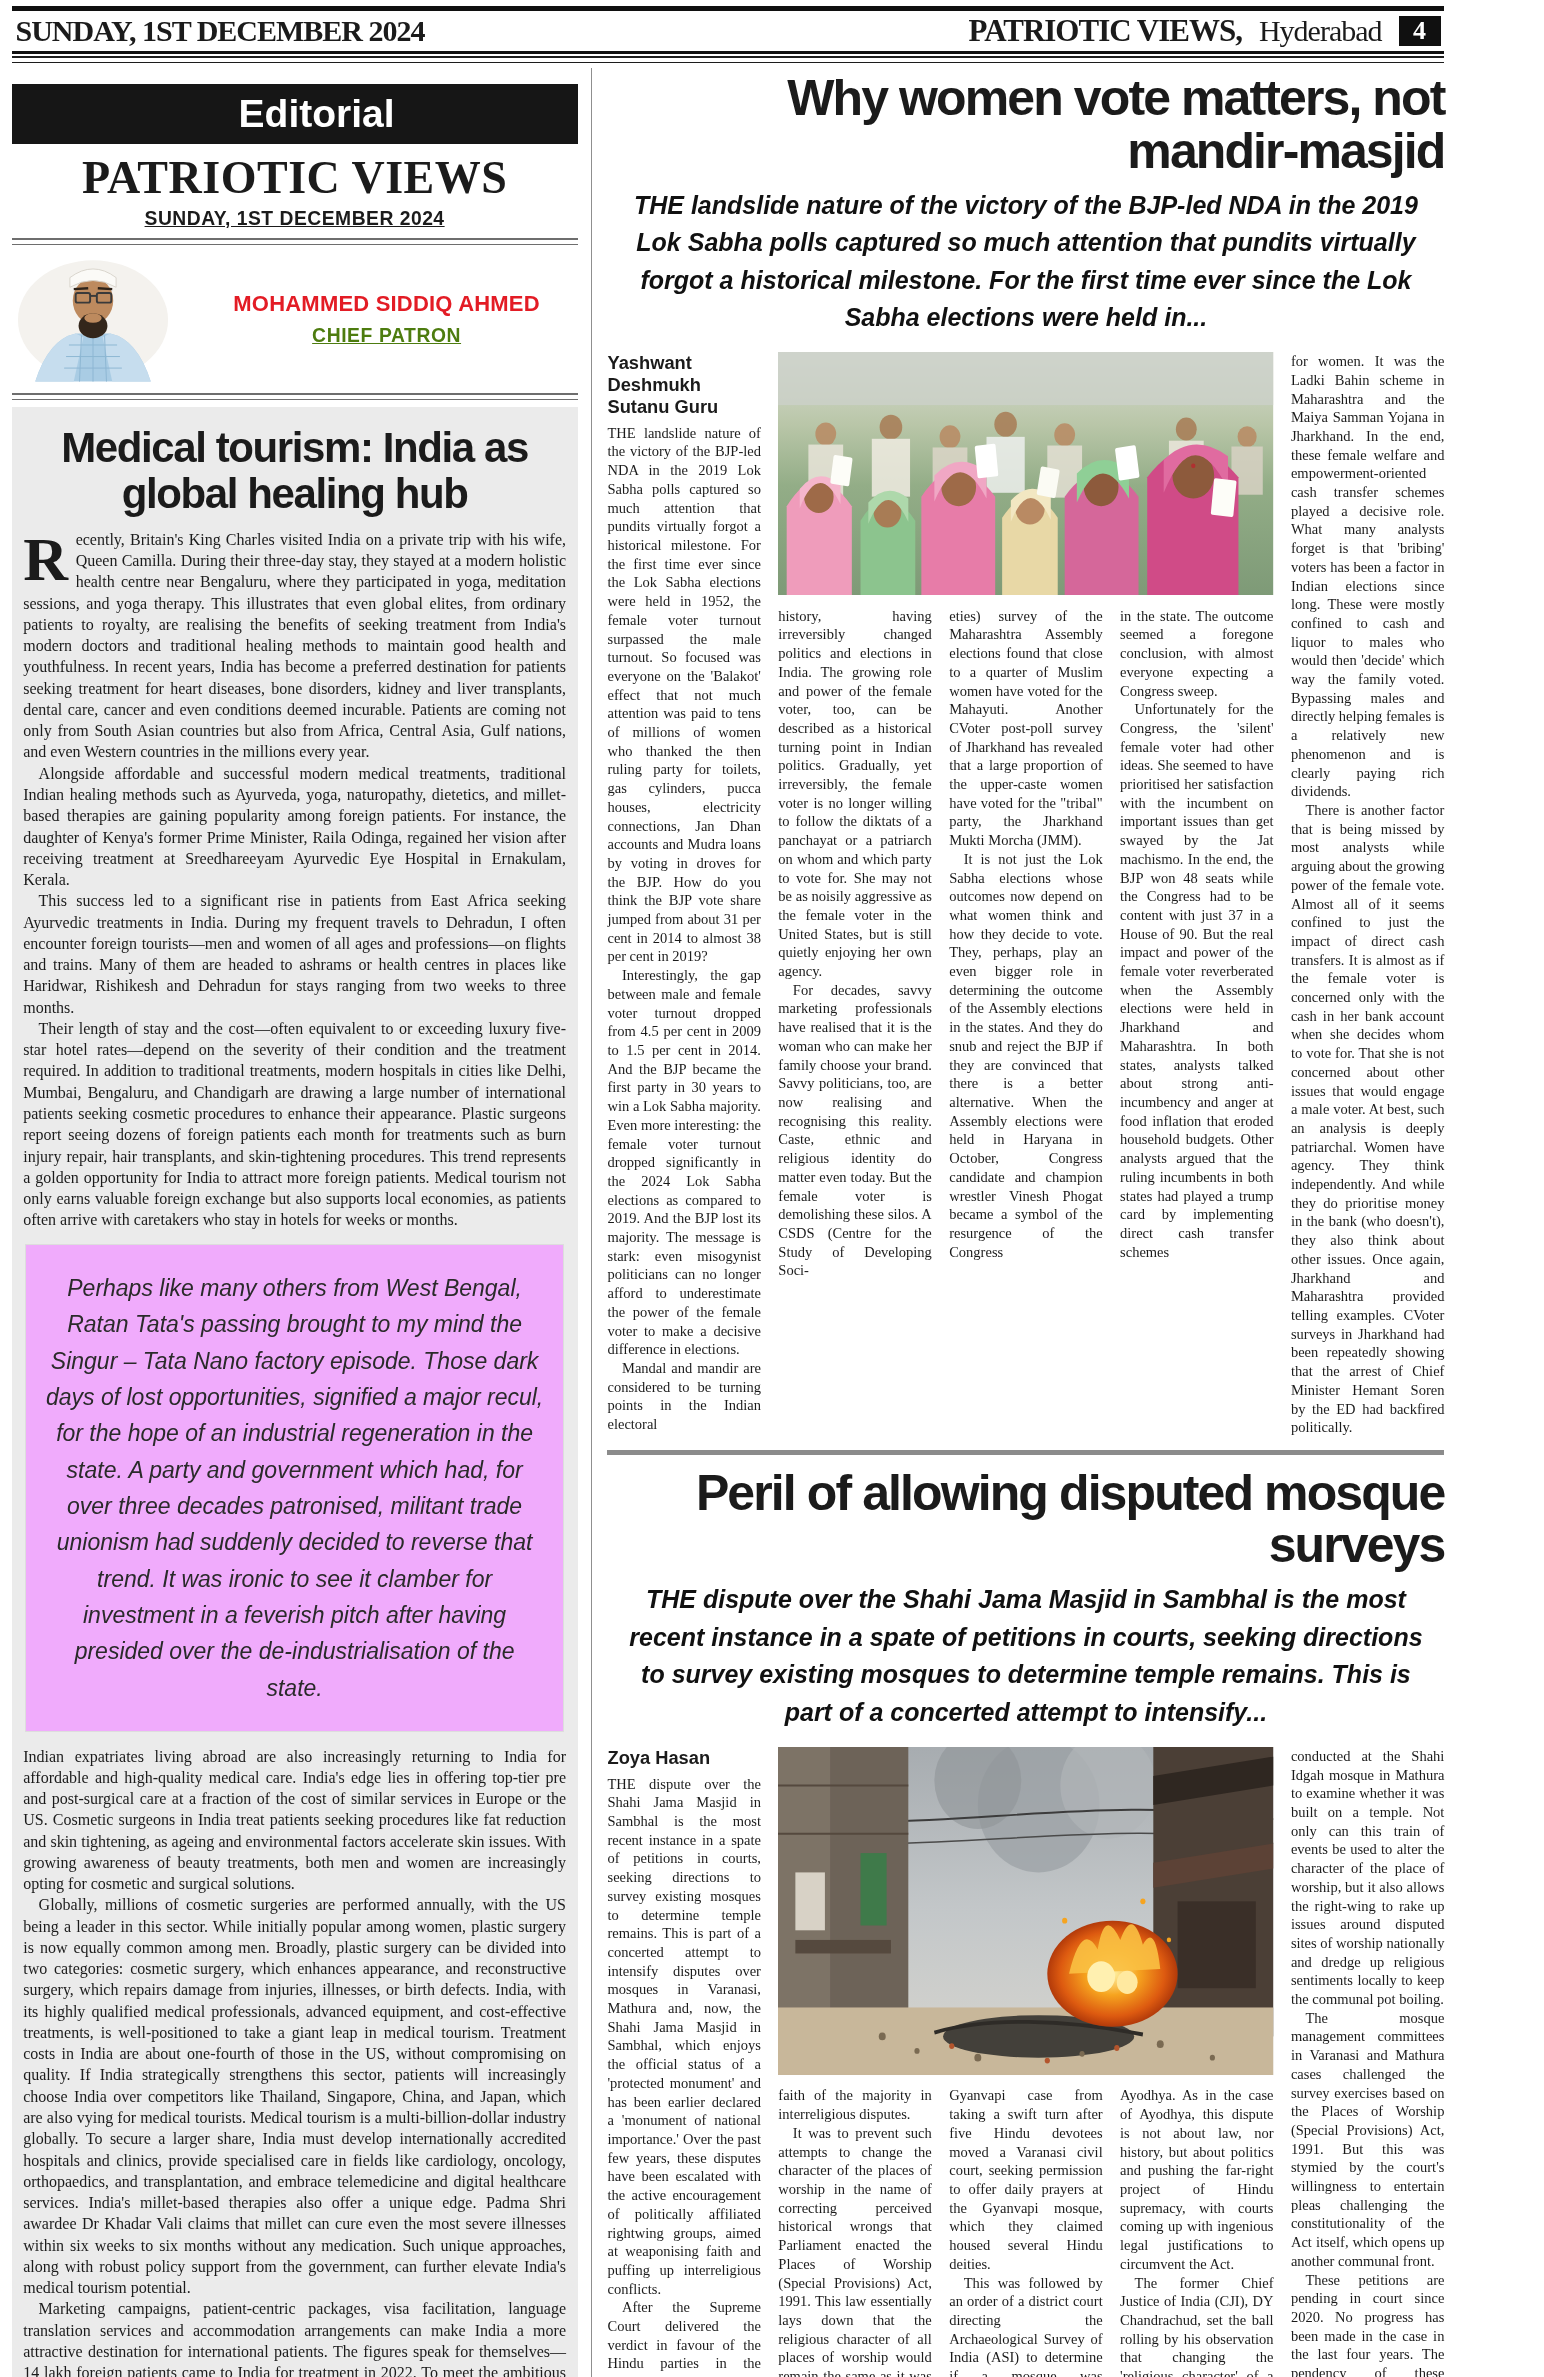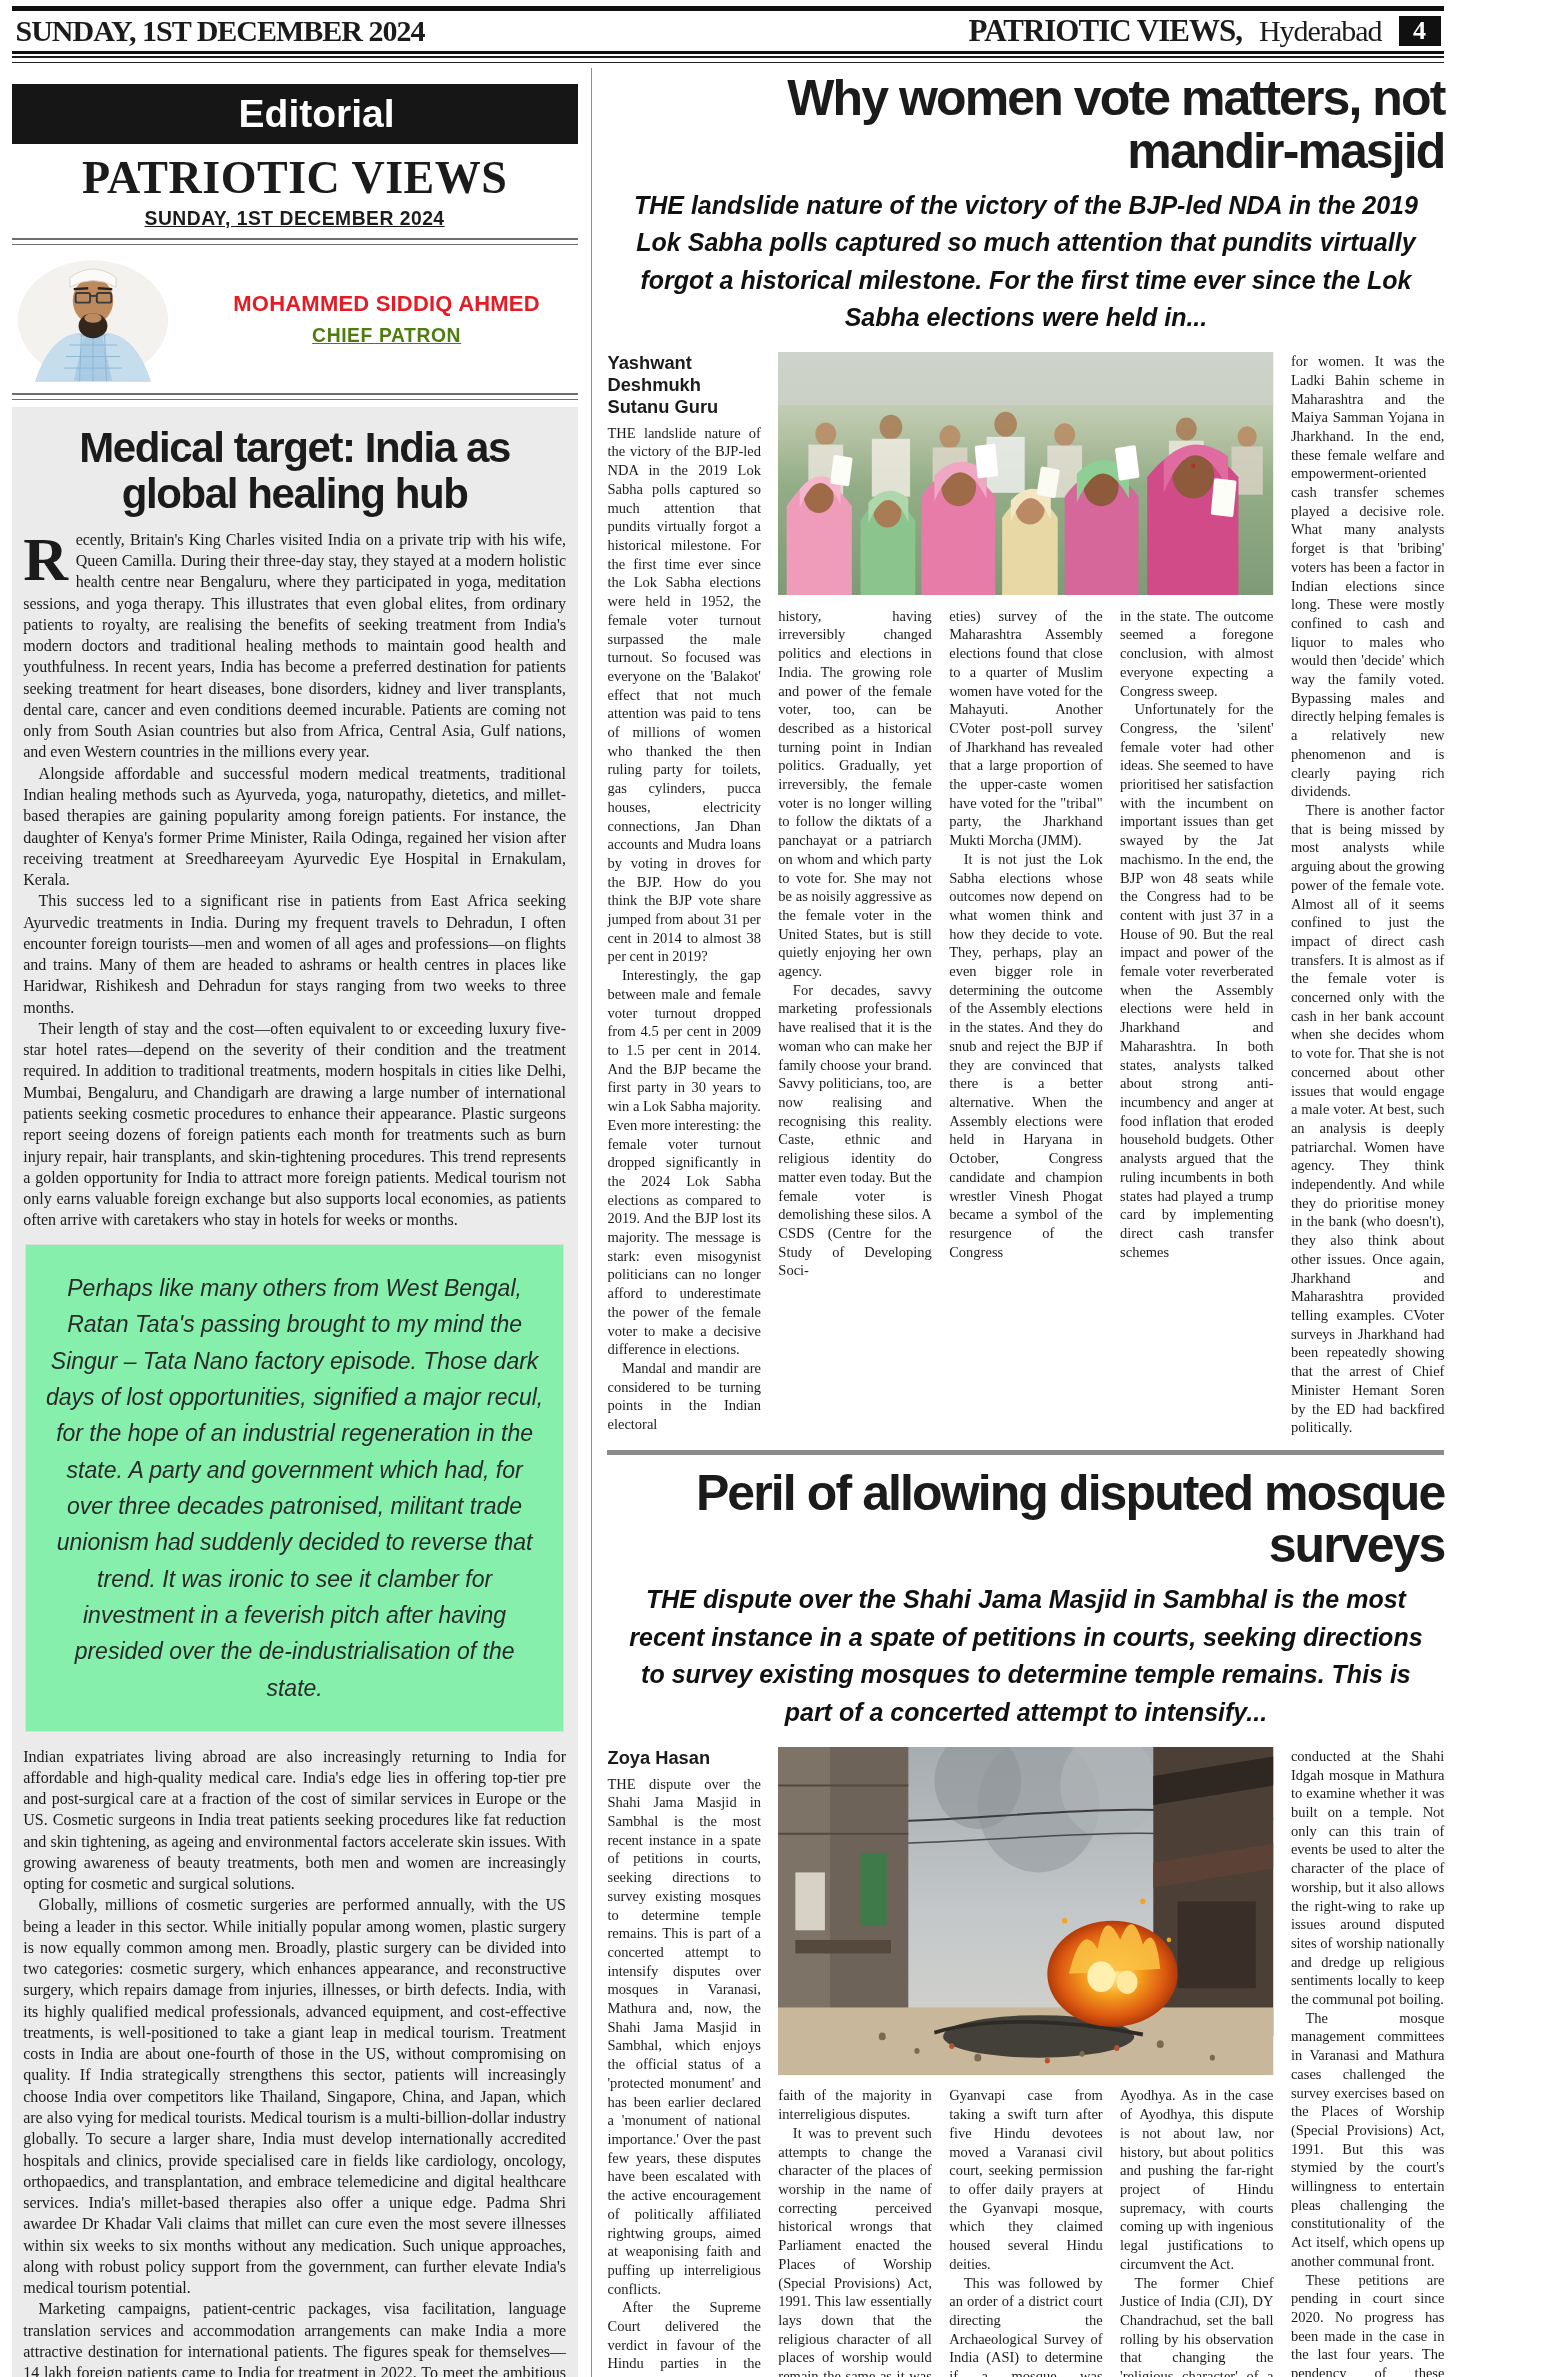--- a/index.html
+++ b/index.html
@@ -30,21 +30,21 @@
   .patron-photo{flex:0 0 162px;height:127px;display:flex;align-items:center;justify-content:center;}
   .patron-photo svg{width:154px;height:126px;}
   .patron-names{flex:1;text-align:center;}
   .patron-name{color:#e31c25;font-size:22px;font-weight:bold;letter-spacing:0.2px;}
   .patron-title{color:#4d7c0f;font-size:19.3px;font-weight:bold;margin-top:7.7px;letter-spacing:0.6px;text-decoration:underline;}
   .ed-body-bg{background:#ebebeb;margin-top:7.7px;padding:3.9px 11.6px 15.4px;}
   .ed-headline{font-size:42px;line-height:1.1;font-weight:bold;letter-spacing:-1.4px;text-align:center;margin:0;padding:13.5px 1.9px 11.6px;}
   .ed-body p{margin:0;font-family:"Liberation Serif",serif;font-size:16px;line-height:1.33;text-align:justify;text-indent:15.4px;}
   .ed-body p:first-child{text-indent:0;}
   .dropcap{float:left;font-family:"Liberation Serif",serif;font-weight:bold;font-size:62px;line-height:0.8;padding:5.8px 7.7px 0 0;}
-  .pull-quote{background:#86efac;border:1px solid #ddd;margin:13.5px 1.9px;padding:25px 17.4px;font-style:italic;font-size:23px;line-height:1.58;text-align:center;color:#2a2a2a;}
+  .pull-quote{background:#f0abfc;border:1px solid #ddd;margin:13.5px 1.9px;padding:25px 17.4px;font-style:italic;font-size:23px;line-height:1.58;text-align:center;color:#2a2a2a;}
 
   
   .art-headline{font-size:50px;font-weight:bold;letter-spacing:-1.9px;line-height:1.05;text-align:right;margin:3.9px 0 9.7px;}
   .art-subtitle{font-style:italic;font-weight:bold;font-size:25px;line-height:1.5;text-align:center;margin:0 9.7px 15.4px;color:#111;}
   .art-grid{display:grid;grid-template-columns:repeat(5,1fr);grid-template-rows:auto 1fr;column-gap:17.4px;}
   .gc1{grid-column:1;grid-row:1/3;}
   .gphoto{grid-column:2/5;grid-row:1;margin-bottom:11.6px;}
   .gc2{grid-column:2;grid-row:2;} .gc3{grid-column:3;grid-row:2;} .gc4{grid-column:4;grid-row:2;}
   .gc5{grid-column:5;grid-row:1/3;}
   .byline div{font-size:18.3px;font-weight:bold;line-height:1.2;}
@@ -109,21 +109,21 @@
           </svg>
         </div>
         <div class="patron-names">
           <div class="patron-name">MOHAMMED SIDDIQ AHMED</div>
           <div class="patron-title">CHIEF PATRON</div>
         </div>
       </div>
       <div class="drule gray"></div>
 
       <div class="ed-body-bg">
-        <h2 class="ed-headline">Medical target: India as global healing hub</h2>
+        <h2 class="ed-headline">Medical tourism: India as global healing hub</h2>
         <div class="ed-body">
             <p><span class="dropcap">R</span>ecently, Britain's King Charles visited India on a private trip with his wife, Queen Camilla. During their three-day stay, they stayed at a modern holistic health centre near Bengaluru, where they participated in yoga, meditation sessions, and yoga therapy. This illustrates that even global elites, from ordinary patients to royalty, are realising the benefits of seeking treatment from India's modern doctors and traditional healing methods to maintain good health and youthfulness. In recent years, India has become a preferred destination for patients seeking treatment for heart diseases, bone disorders, kidney and liver transplants, dental care, cancer and even conditions deemed incurable. Patients are coming not only from South Asian countries but also from Africa, Central Asia, Gulf nations, and even Western countries in the millions every year.</p>
             <p>Alongside affordable and successful modern medical treatments, traditional Indian healing methods such as Ayurveda, yoga, naturopathy, dietetics, and millet-based therapies are gaining popularity among foreign patients. For instance, the daughter of Kenya's former Prime Minister, Raila Odinga, regained her vision after receiving treatment at Sreedhareeyam Ayurvedic Eye Hospital in Ernakulam, Kerala.</p>
             <p>This success led to a significant rise in patients from East Africa seeking Ayurvedic treatments in India. During my frequent travels to Dehradun, I often encounter foreign tourists—men and women of all ages and professions—on flights and trains. Many of them are headed to ashrams or health centres in places like Haridwar, Rishikesh and Dehradun for stays ranging from two weeks to three months.</p>
             <p>Their length of stay and the cost—often equivalent to or exceeding luxury five-star hotel rates—depend on the severity of their condition and the treatment required. In addition to traditional treatments, modern hospitals in cities like Delhi, Mumbai, Bengaluru, and Chandigarh are drawing a large number of international patients seeking cosmetic procedures to enhance their appearance. Plastic surgeons report seeing dozens of foreign patients each month for treatments such as burn injury repair, hair transplants, and skin-tightening procedures. This trend represents a golden opportunity for India to attract more foreign patients. Medical tourism not only earns valuable foreign exchange but also supports local economies, as patients often arrive with caretakers who stay in hotels for weeks or months.</p>
           </div>
         <div class="pull-quote">Perhaps like many others from West Bengal, Ratan Tata's passing brought to my mind the Singur – Tata Nano factory episode. Those dark days of lost opportunities, signified a major recul, for the hope of an industrial regeneration in the state. A party and government which had, for over three decades patronised, militant trade unionism had suddenly decided to reverse that trend. It was ironic to see it clamber for investment in a feverish pitch after having presided over the de-industrialisation of the state.</div>
         <div class="ed-body">
             <p>Indian expatriates living abroad are also increasingly returning to India for affordable and high-quality medical care. India's edge lies in offering top-tier pre and post-surgical care at a fraction of the cost of similar services in Europe or the US. Cosmetic surgeons in India treat patients seeking procedures like fat reduction and skin tightening, as ageing and environmental factors accelerate skin issues. With growing awareness of beauty treatments, both men and women are increasingly opting for cosmetic and surgical solutions.</p>
             <p>Globally, millions of cosmetic surgeries are performed annually, with the US being a leader in this sector. While initially popular among women, plastic surgery is now equally common among men. Broadly, plastic surgery can be divided into two categories: cosmetic surgery, which enhances appearance, and reconstructive surgery, which repairs damage from injuries, illnesses, or birth defects. India, with its highly qualified medical professionals, advanced equipment, and cost-effective treatments, is well-positioned to take a giant leap in medical tourism. Treatment costs in India are about one-fourth of those in the US, without compromising on quality. If India strategically strengthens this sector, patients will increasingly choose India over competitors like Thailand, Singapore, China, and Japan, which are also vying for medical tourists. Medical tourism is a multi-billion-dollar industry globally. To secure a larger share, India must develop internationally accredited hospitals and clinics, provide specialised care in fields like cardiology, oncology, orthopaedics, and transplantation, and embrace telemedicine and digital healthcare services. India's millet-based therapies also offer a unique edge. Padma Shri awardee Dr Khadar Vali claims that millet can cure even the most severe illnesses within six weeks to six months without any medication. Such unique approaches, along with robust policy support from the government, can further elevate India's medical tourism potential.</p>

